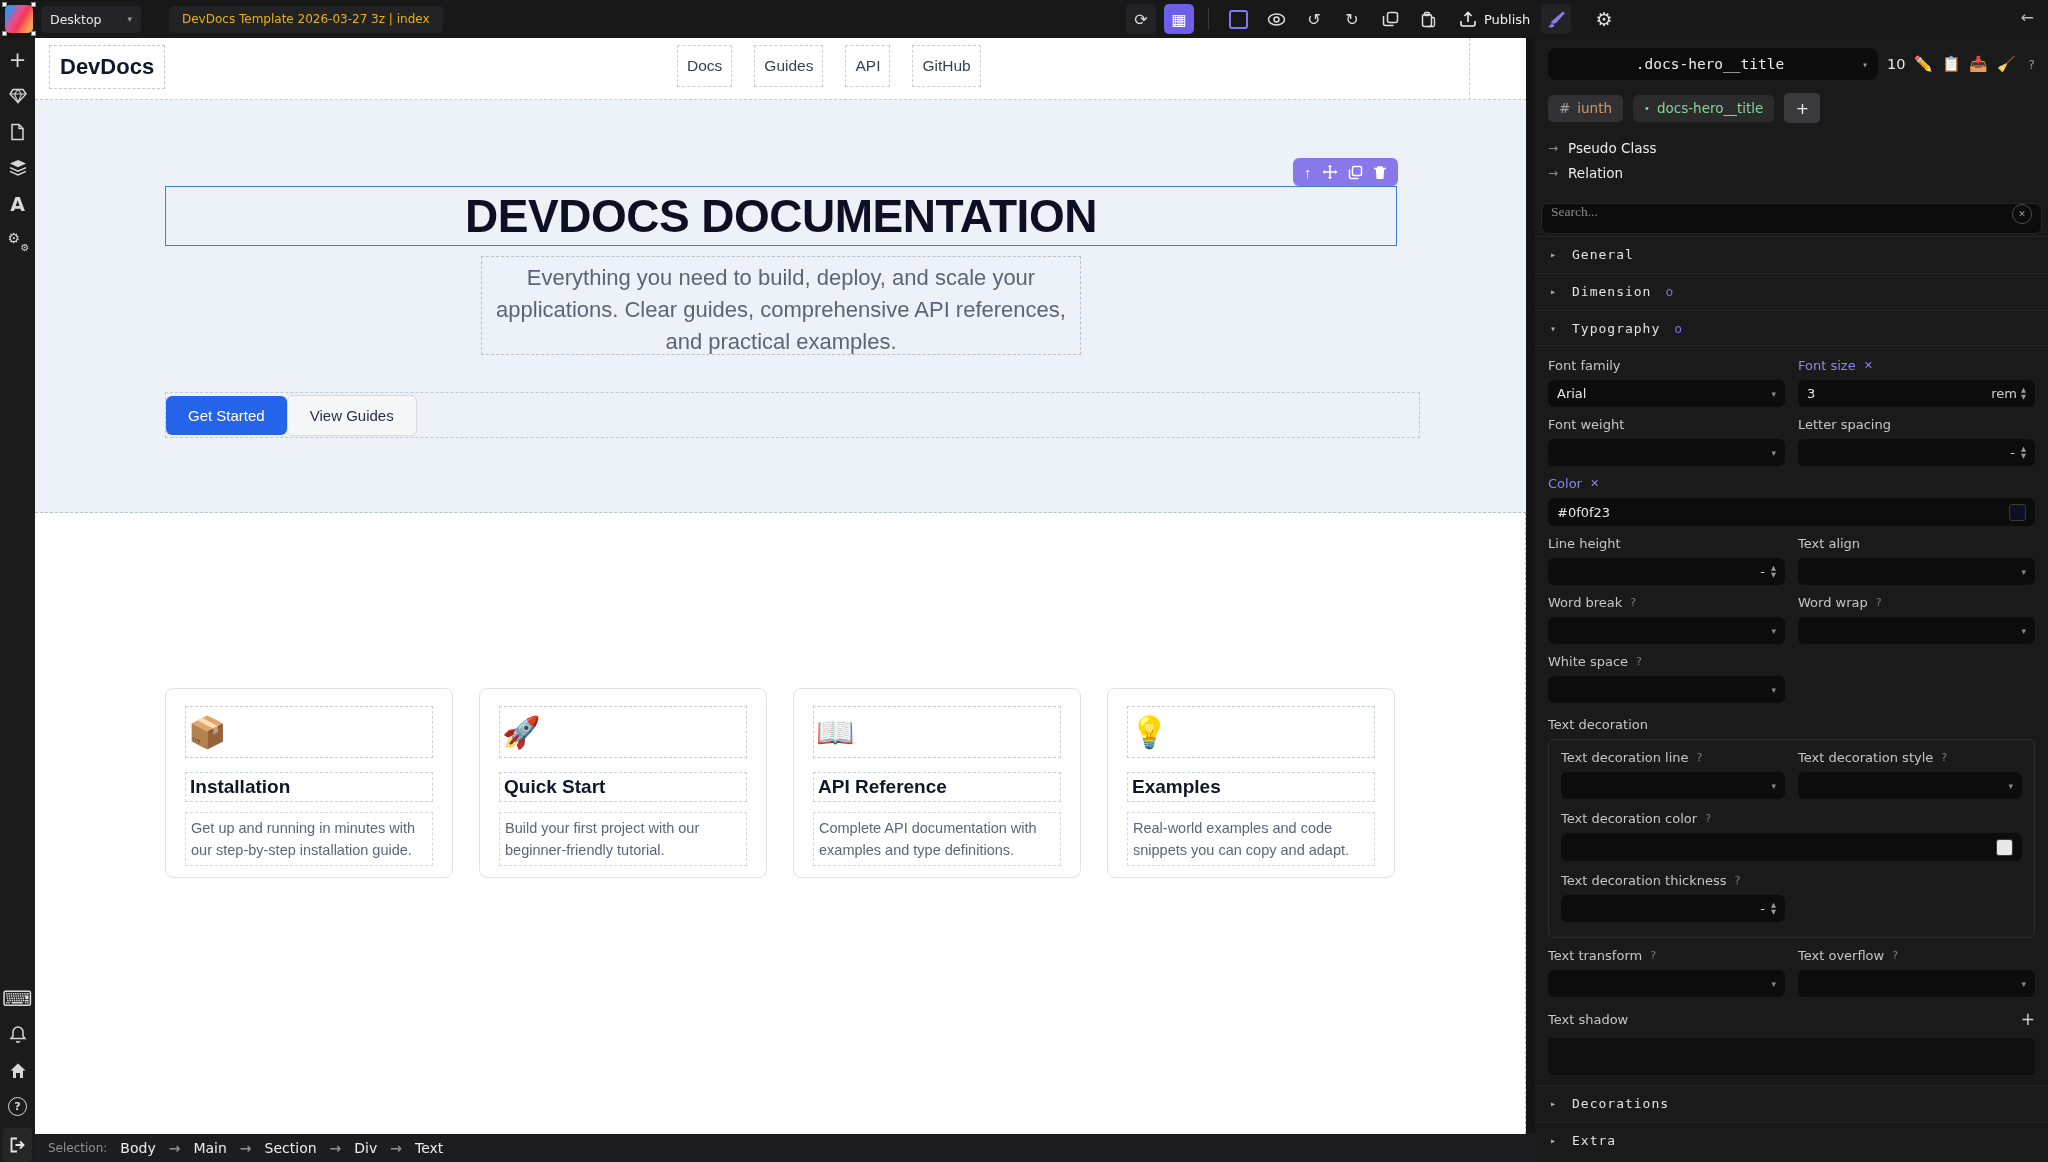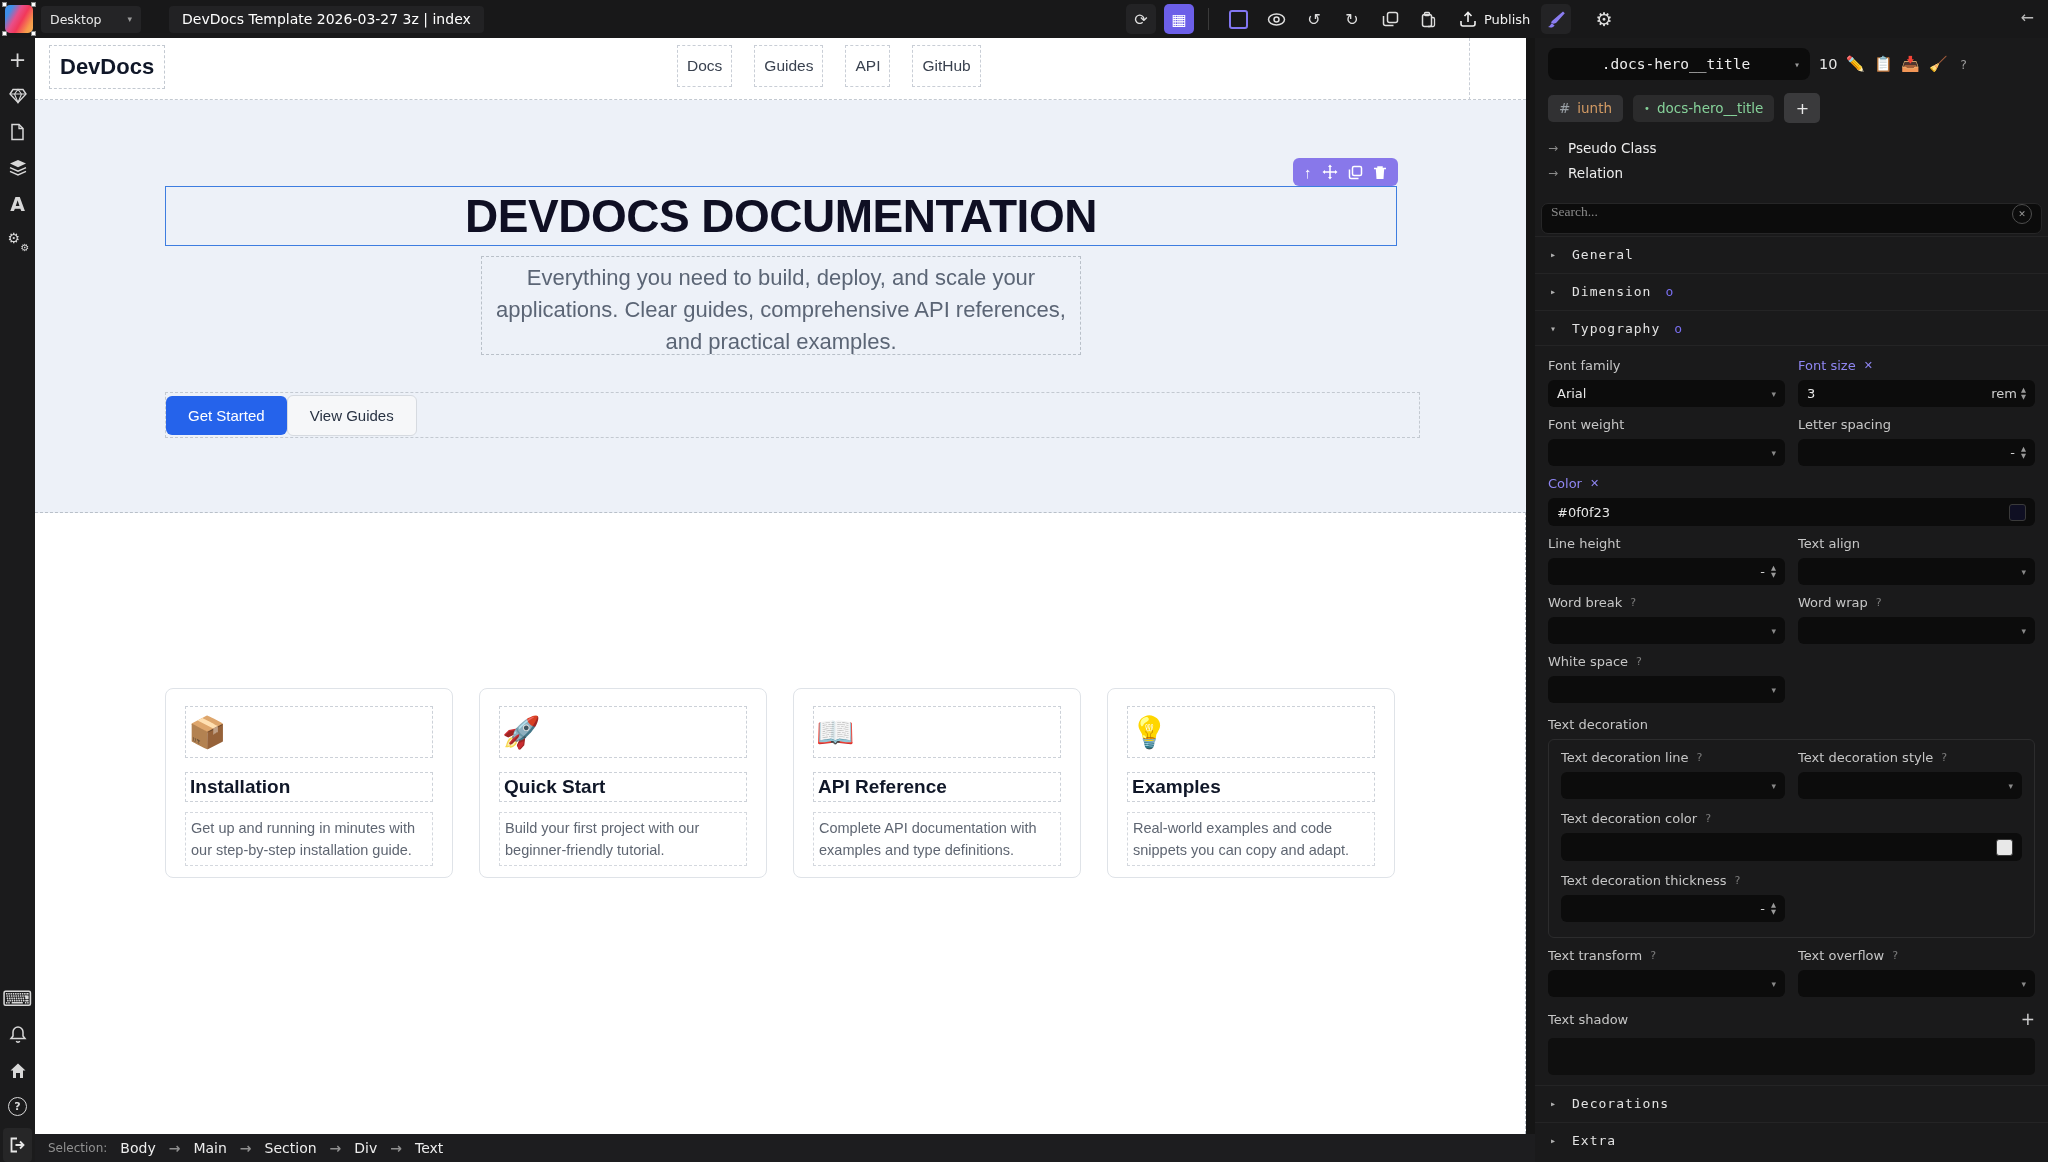--- a/index.html
+++ b/index.html
@@ -12,21 +12,21 @@
     background:#181819; display:flex; align-items:center; z-index:30; }
   .logo { position:relative; width:28px; height:28px; margin:0 8px 0 5px; border-radius:5px;
     background:linear-gradient(120deg,#3e8fe8 0%,#3e8fe8 18%,#e84f8a 40%,#f2385a 58%,#f69a4a 82%,#f7b054 100%); }
   .logo .hdl { position:absolute; width:5px; height:5px; background:#fff; border:1px solid #8a8a8a; }
   .hdl.tl{left:-3px;top:-3px;} .hdl.tr{right:-3px;top:-3px;} .hdl.bl{left:-3px;bottom:-3px;} .hdl.br{right:-3px;bottom:-3px;}
   .device-select { height:27px; min-width:100px; background:#242426; border-radius:4px;
     display:flex; align-items:center; justify-content:space-between; padding:0 9px;
     color:#e9e9e9; font-size:12.5px; margin-right:28px; }
   .device-select .chev { color:#9a9a9a; font-size:9px; margin-left:16px; }
   .proj-title { height:27px; background:#222224; border-radius:4px; display:flex; align-items:center;
-    padding:0 13px; color:#ffffff; font-size:14px; }
+    padding:0 13px; color:#eab308; font-size:12px; }
   .tb-right { position:absolute; left:1126px; top:4px; display:flex; align-items:center; gap:8px; }
   .tbtn { width:30px; height:30px; border-radius:5px; display:flex; align-items:center; justify-content:center;
     color:#dedede; font-size:16px; background:transparent; }
   .tbtn.raised { background:#232325; }
   .tbtn.active { background:#6c5fe8; color:#fff; }
   .tbtn.outline-sq::before { content:""; width:15px; height:15px; border:2px solid #8276f2; border-radius:3px; }
   .tb-sep { width:1px; height:22px; background:#3a3a3a; margin:0 6px; }
   .publish { height:30px; display:flex; align-items:center; gap:7px; color:#f0f0f0; font-size:13px; padding:0 8px; }
   .tb-tools { position:absolute; left:1541px; top:4px; display:flex; gap:18px; }
   .back-btn { position:absolute; right:14px; top:8px; color:#b9b9b9; font-size:16px; }
@@ -98,21 +98,21 @@
   .statusbar { position:absolute; left:35px; top:1134px; width:1500px; height:28px; background:#1d1d1f;
     display:flex; align-items:center; gap:13px; padding-left:13px; z-index:25; }
   .sel-label { color:#919191; font-size:12px; }
   .crumb { color:#ededed; font-size:14px; }
   .crumb-arrow { color:#8f8f8f; font-size:14px; font-weight:bold; }
 
   
   .style-panel { position:absolute; left:1535px; top:38px; width:513px; height:1124px; background:#1a1a1b;
     color:#dadada; font-size:13px; overflow:hidden; z-index:20; }
   .sp-head { display:flex; align-items:center; gap:9px; padding:10px 9px 0 13px; }
-  .selector-box { width:262px; height:30px; background:#0c0c0c; border-radius:8px; display:flex;
+  .selector-box { width:330px; height:30px; background:#0c0c0c; border-radius:8px; display:flex;
     align-items:center; padding:16px 10px; font-family:"DejaVu Sans Mono", monospace; font-size:14.5px; color:#ededed; }
   .selector-box .sel-text { flex:1; text-align:center; }
   .selector-box .chev { font-size:10px; color:#9a9a9a; }
   .inst-count { color:#e6e6e6; font-size:14.5px; }
   .sp-emoji { font-size:15px; }
   .sp-help { color:#9a9a9a; font-size:12.5px; margin-left:3px; }
   .sp-chips { display:flex; align-items:center; gap:10px; padding:13px 13px 0; }
   .chip { height:27px; border-radius:5px; display:flex; align-items:center; gap:7px; padding:0 11px; font-size:13.5px; }
   .chip-id { background:#313133; }
   .chip-id .hash { color:#9aa0a6; }

